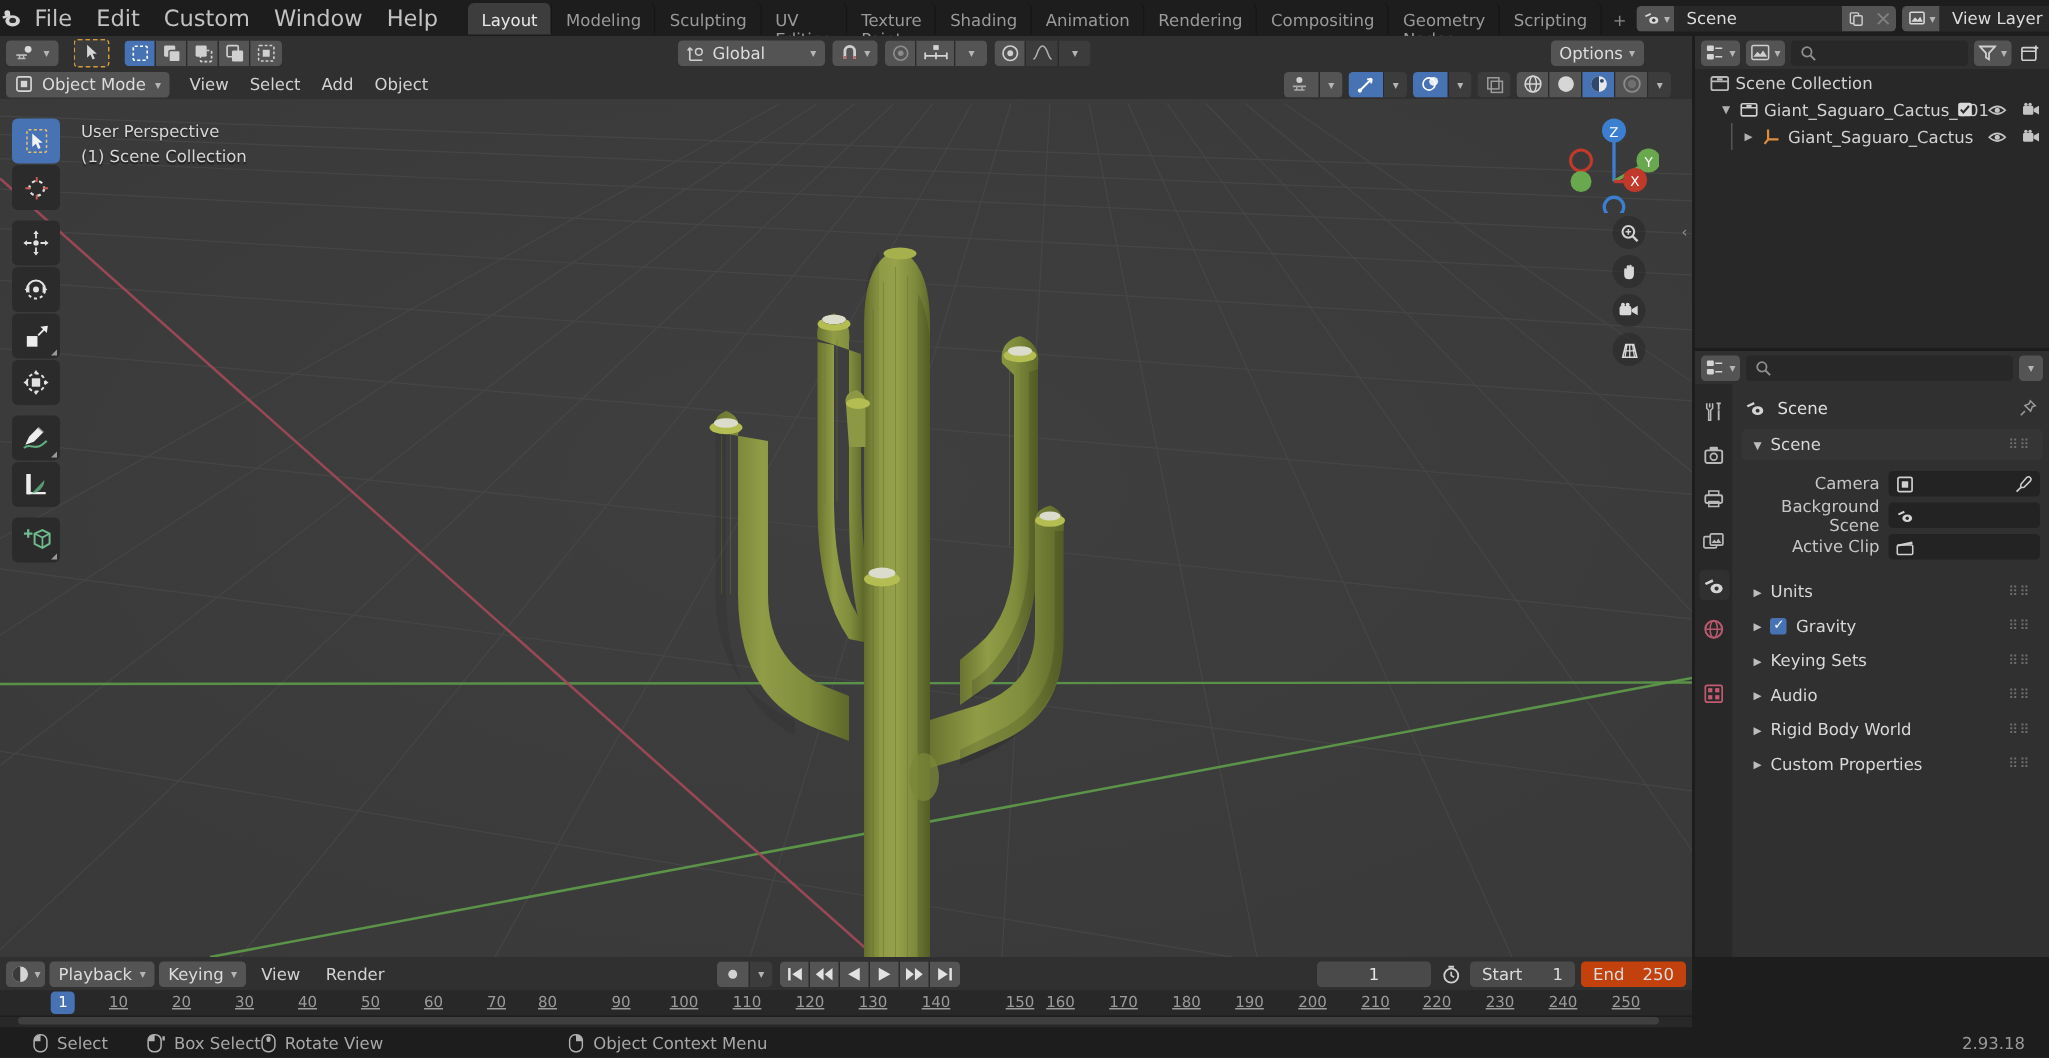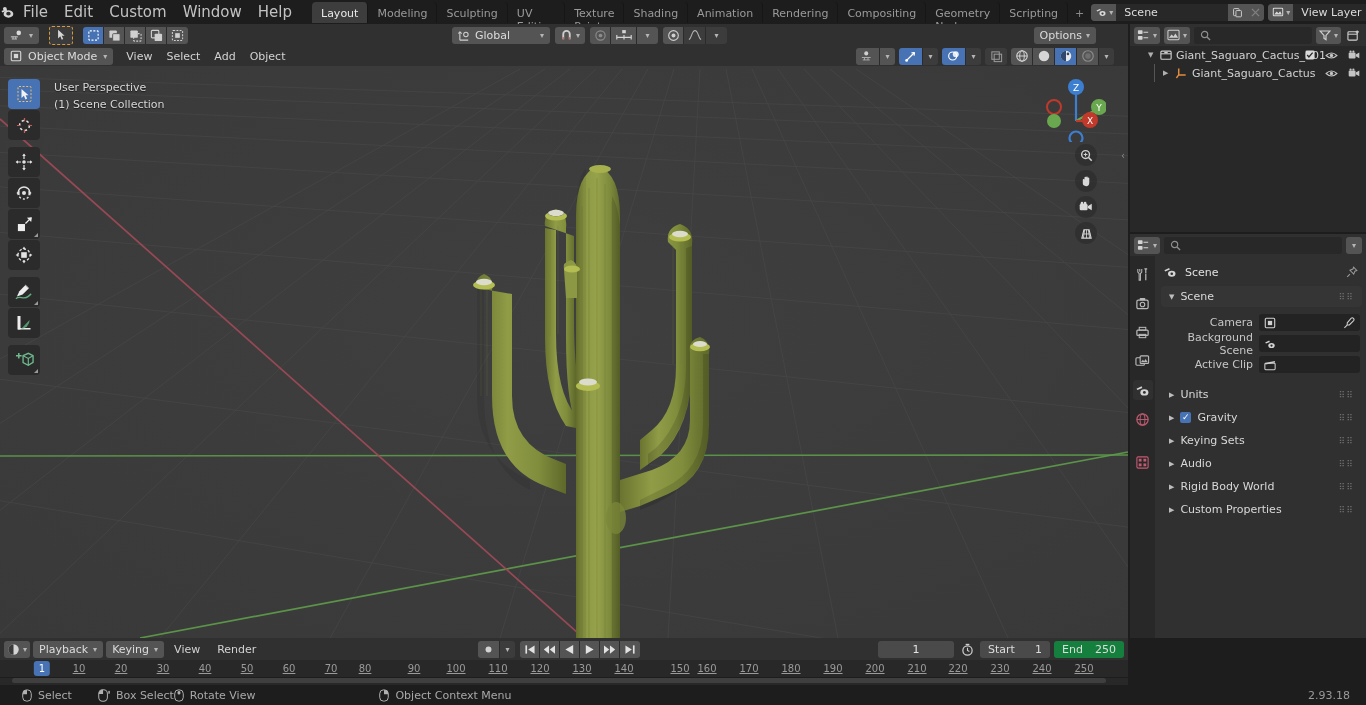--- a/index.html
+++ b/index.html
@@ -793,20 +793,30 @@
       <div class="ico" style="width:17px;height:17px">
         <svg width="13" height="13" viewBox="0 0 14 14">
             <rect x="1" y="3" width="10" height="9" rx="1" fill="none" stroke="#cfcfcf" stroke-width="1.2"></rect>
             <path d="M1 5.6 L11 5.6" stroke="#cfcfcf" stroke-width="1.1"></path>
             <path d="M11 1.5 L11 5 M9.3 3.2 L12.8 3.2" stroke="#cfcfcf" stroke-width="1.3"></path>
           </svg>
       </div>
     </div>
 
     <div>
+      <div class="ol-row" style="padding-left:10px">
+        <span class="ico">
+          <svg width="13" height="13" viewBox="0 0 14 14">
+              <rect x="1" y="2.5" width="12" height="9.5" rx="1.2" fill="none" stroke="#b8b8b8" stroke-width="1.3"></rect>
+              <path d="M1 5.6 L13 5.6" stroke="#b8b8b8" stroke-width="1.2"></path>
+              <rect x="5" y="3.4" width="4" height="1.6" fill="#b8b8b8"></rect>
+            </svg>
+        </span>
+        <span>Scene Collection</span>
+      </div>
 
       <div class="ol-row" style="padding-left:18px">
         <span class="tri" style="font-size:7px;color:#b0b0b0;width:8px">▼</span>
         <span class="ico">
           <svg width="12" height="12" viewBox="0 0 14 14">
               <rect x="1" y="2.5" width="12" height="9.5" rx="1.2" fill="none" stroke="#d0d0d0" stroke-width="1.3"></rect>
               <path d="M1 5.6 L13 5.6" stroke="#d0d0d0" stroke-width="1.2"></path>
               <rect x="5" y="3.4" width="4" height="1.6" fill="#d0d0d0"></rect>
             </svg>
         </span>
@@ -1119,21 +1129,21 @@
           <svg width="13" height="13" viewBox="0 0 14 14">
               <circle cx="7" cy="8" r="5" fill="none" stroke="#d0d0d0" stroke-width="1.3"></circle>
               <path d="M7 5.2 L7 8 L9 9.2" stroke="#d0d0d0" stroke-width="1.2" fill="none"></path>
               <path d="M5 1.6 L9 1.6" stroke="#d0d0d0" stroke-width="1.4"></path>
             </svg>
         </div>
         <div class="btn" style="background:#4a4a4a;min-width:70px;justify-content:space-between;padding:0 8px">
           <span>Start</span>
           <span>1</span>
         </div>
-        <div class="btn" style="background:#15803d;min-width:70px;justify-content:space-between;padding:0 8px">
+        <div class="btn" style="background:#c2410c;min-width:70px;justify-content:space-between;padding:0 8px">
           <span>End</span>
           <span>250</span>
         </div>
       </div>
     </div>
 
     <div class="tl-ruler">
       <div class="playhead" style="left:42px">1</div>
       <div class="tick" style="left:79px">10</div>
       <div class="tick" style="left:121px">20</div>

